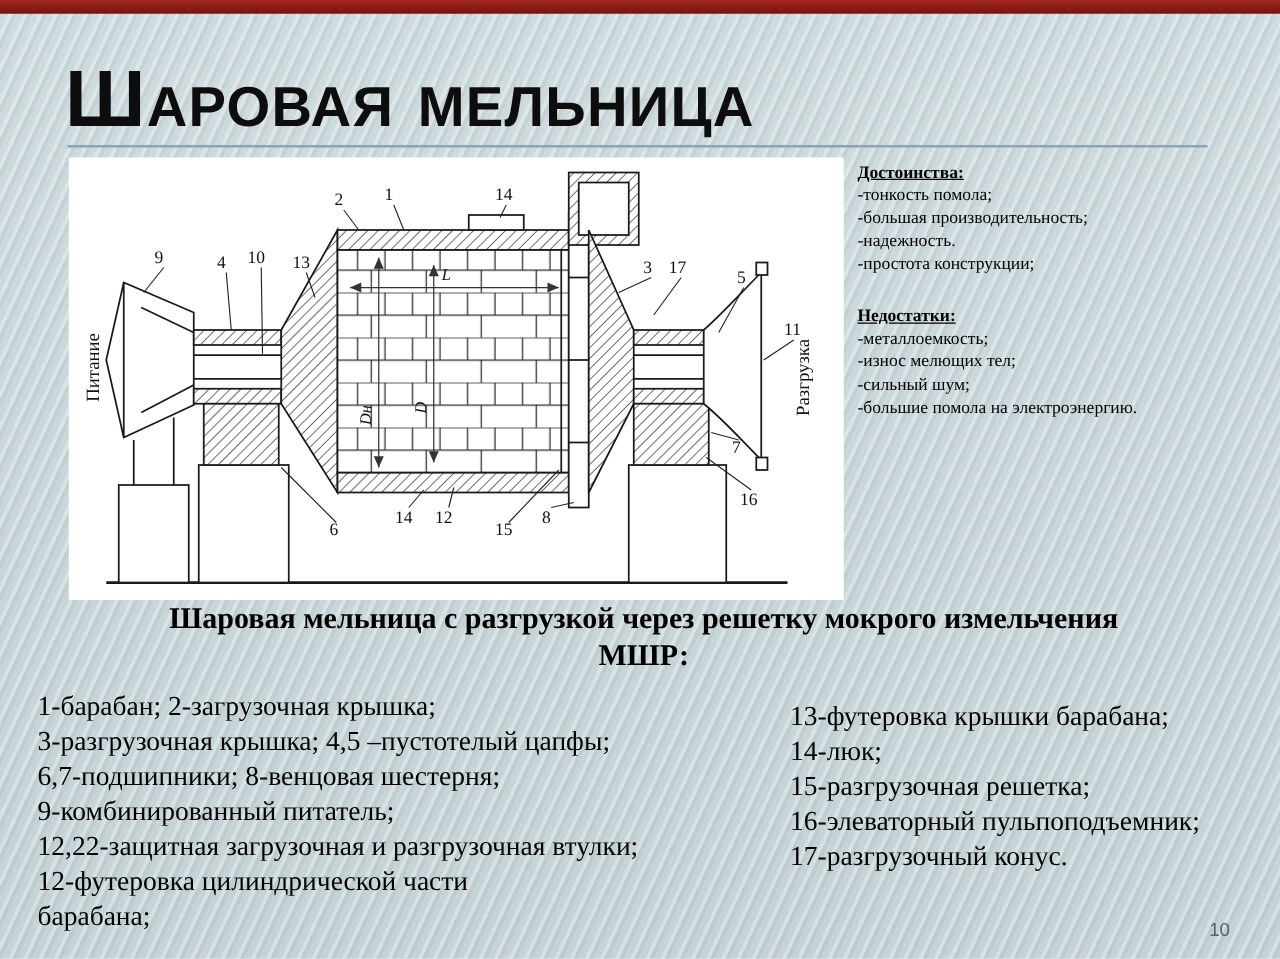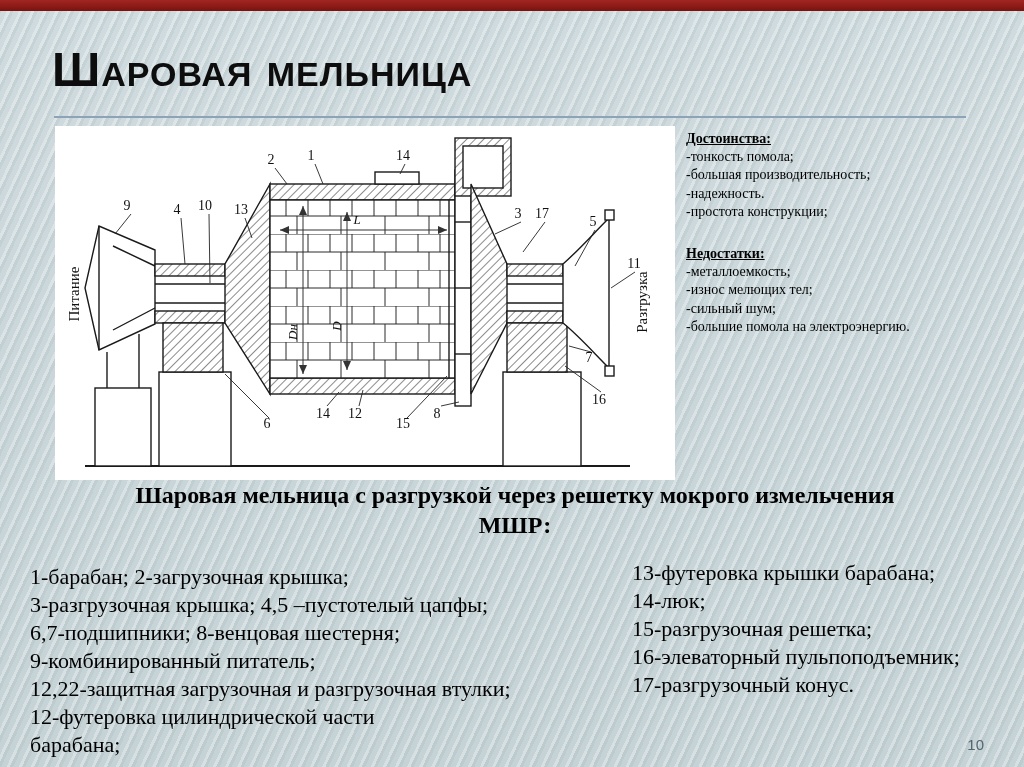--- a/index.html
+++ b/index.html
@@ -11,21 +11,21 @@
       repeating-linear-gradient(115deg, rgba(255,255,255,0.30) 0 3px, rgba(120,140,145,0.10) 3px 6px, rgba(255,255,255,0) 6px 11px),
       linear-gradient(#cfdbde,#c5d2d6);
   }
   .top-bar {
     position:absolute; top:0; left:0; right:0; height:11px;
     background:linear-gradient(#a22621,#7a120f);
   }
   .title {
     position:absolute; left:52px; top:44px;
     font-family:"Liberation Sans", sans-serif;
-    font-weight:bold; font-size:48px; line-height:1.1;
+    font-weight:bold; font-size:64px; line-height:1.1;
     font-variant:small-caps; letter-spacing:1px; color:#0d0d0d;
     white-space:nowrap;
   }
   .title-rule {
     position:absolute; left:54px; top:116px; width:912px; height:2px;
     background:#8da3b8;
   }
   .diagram-box {
     position:absolute; left:55px; top:126px; width:620px; height:354px;
     background:#ffffff;
@@ -35,21 +35,21 @@
     font-size:14px; line-height:1.3;
   }
   .pc-heading { font-weight:bold; text-decoration:underline; }
   .pc-gap { height:24px; }
   .caption {
     position:absolute; left:33px; top:480px; width:964px;
     text-align:center; font-weight:bold; font-size:24px; line-height:1.25;
   }
   .legend-left {
     position:absolute; left:30px; top:551px; width:575px;
-    font-size:22px; line-height:1.27;margin-top:12px;
+    font-size:22px; line-height:1.27;
   }
   .legend-right {
     position:absolute; left:632px; top:559px; width:412px;
     font-size:22px; line-height:1.27;
   }
   .page-number {
     position:absolute; right:40px; bottom:14px;
     font-family:"Liberation Sans", sans-serif;
     font-size:15px; color:#55656e;
   }

